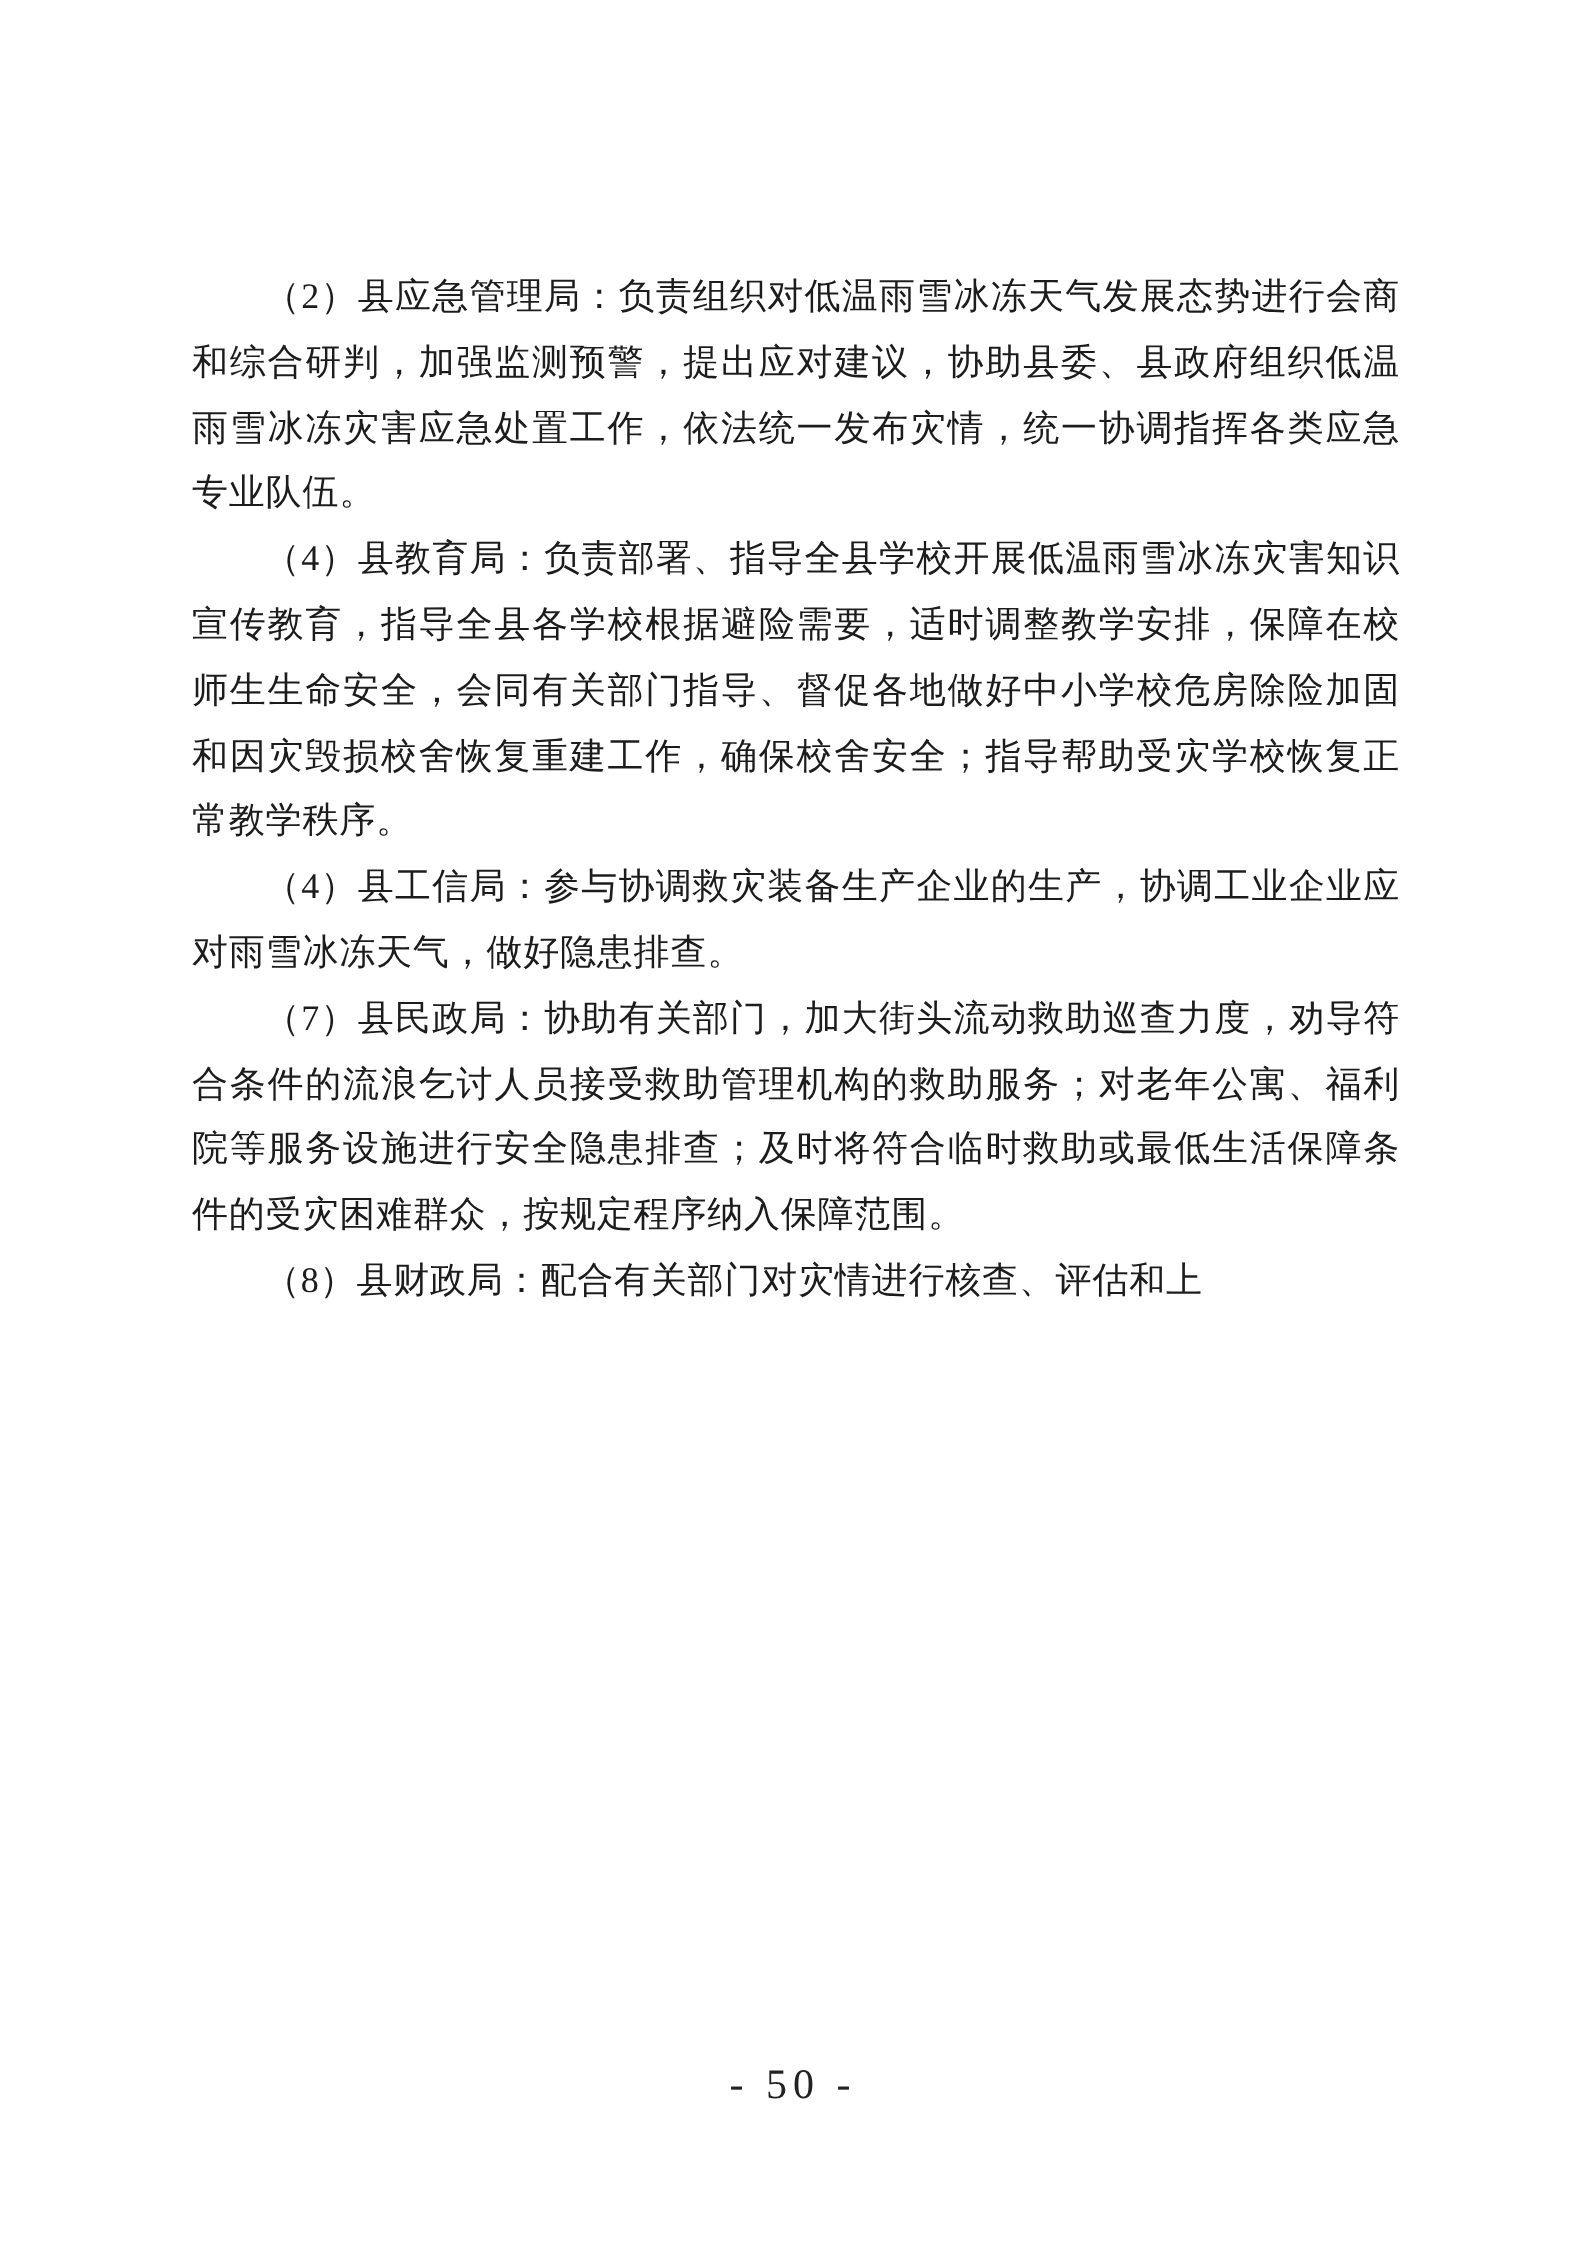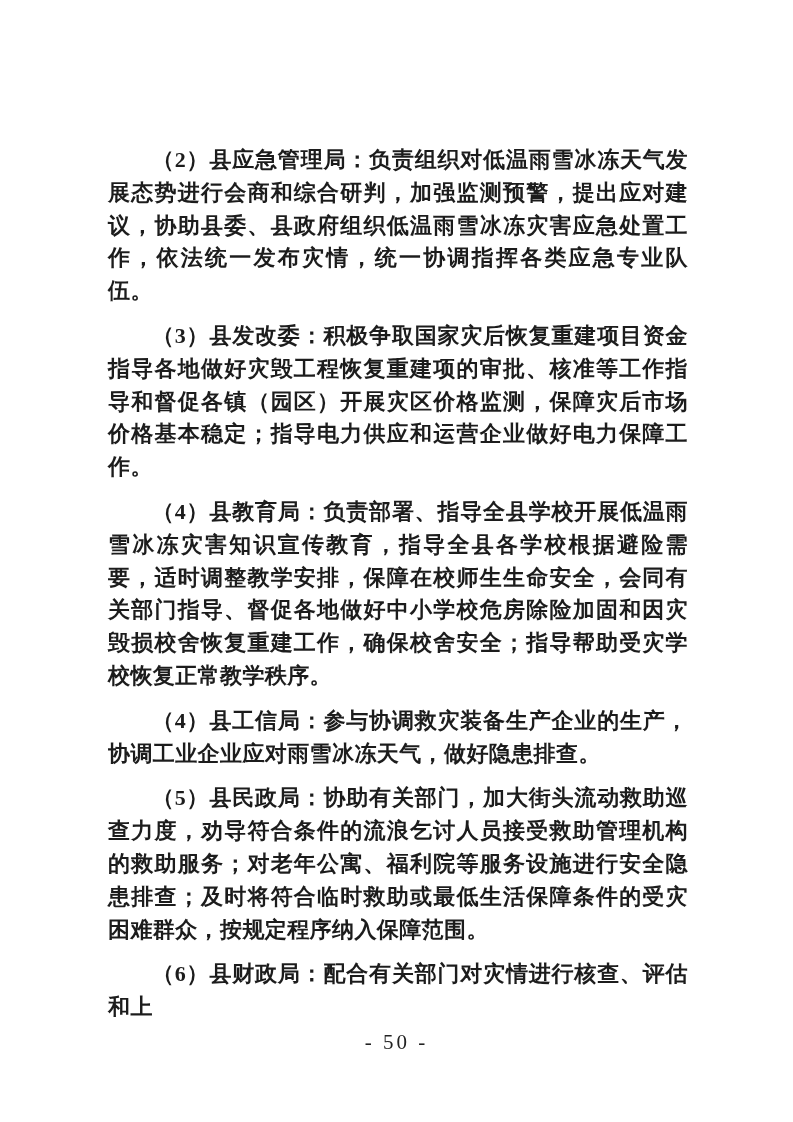--- a/index.html
+++ b/index.html
@@ -16,48 +16,46 @@
     font-family: "Liberation Serif", "DejaVu Serif", serif;
     color: #1c1c1c;
   }
   .body-text {
     position: absolute;
     left: 96px;
     top: 132px;
     width: 604px;
   }
   .para {
-    margin: 12px;
+    margin: 0;
     padding: 0;
-    font-size: 22px;
+    font-size: 18px;
     line-height: 32.8px;
     letter-spacing: 0.4px;
     text-align: justify;
     text-justify: inter-ideograph;
     text-indent: 2em;
     word-break: break-all;
-    font-weight: bold;
   }
   .page-number {
     position: absolute;
     top: 1030px;
     left: 0;
     width: 100%;
     text-align: center;
     font-size: 21px;
     letter-spacing: 3px;
     color: #222222;
   }
 </style>
 </head>
 <body>
 
 <div class="page">
   <div class="body-text">
     <p class="para">（2）县应急管理局：负责组织对低温雨雪冰冻天气发展态势进行会商和综合研判，加强监测预警，提出应对建议，协助县委、县政府组织低温雨雪冰冻灾害应急处置工作，依法统一发布灾情，统一协调指挥各类应急专业队伍。</p>
-    <p class="para">（3）县发改委：积极争取国家灾后恢复重建项目资金指导各地做好灾毁工程恢复重建项的审批、核准等工作指导和督促各镇（园区）开展灾区价格监测，保障灾后市场价格基本稳定；指导电力供应和运营企业做好电力保障工作。</p>
     <p class="para">（4）县教育局：负责部署、指导全县学校开展低温雨雪冰冻灾害知识宣传教育，指导全县各学校根据避险需要，适时调整教学安排，保障在校师生生命安全，会同有关部门指导、督促各地做好中小学校危房除险加固和因灾毁损校舍恢复重建工作，确保校舍安全；指导帮助受灾学校恢复正常教学秩序。</p>
     <p class="para">（4）县工信局：参与协调救灾装备生产企业的生产，协调工业企业应对雨雪冰冻天气，做好隐患排查。</p>
-    <p class="para">（5）县民政局：协助有关部门，加大街头流动救助巡查力度，劝导符合条件的流浪乞讨人员接受救助管理机构的救助服务；对老年公寓、福利院等服务设施进行安全隐患排查；及时将符合临时救助或最低生活保障条件的受灾困难群众，按规定程序纳入保障范围。</p>
-    <p class="para">（6）县财政局：配合有关部门对灾情进行核查、评估和上</p>
+    <p class="para">（7）县民政局：协助有关部门，加大街头流动救助巡查力度，劝导符合条件的流浪乞讨人员接受救助管理机构的救助服务；对老年公寓、福利院等服务设施进行安全隐患排查；及时将符合临时救助或最低生活保障条件的受灾困难群众，按规定程序纳入保障范围。</p>
+    <p class="para">（8）县财政局：配合有关部门对灾情进行核查、评估和上</p>
   </div>
   <div class="page-number">- 50 -</div>
 </div>
 
 </body></html>

